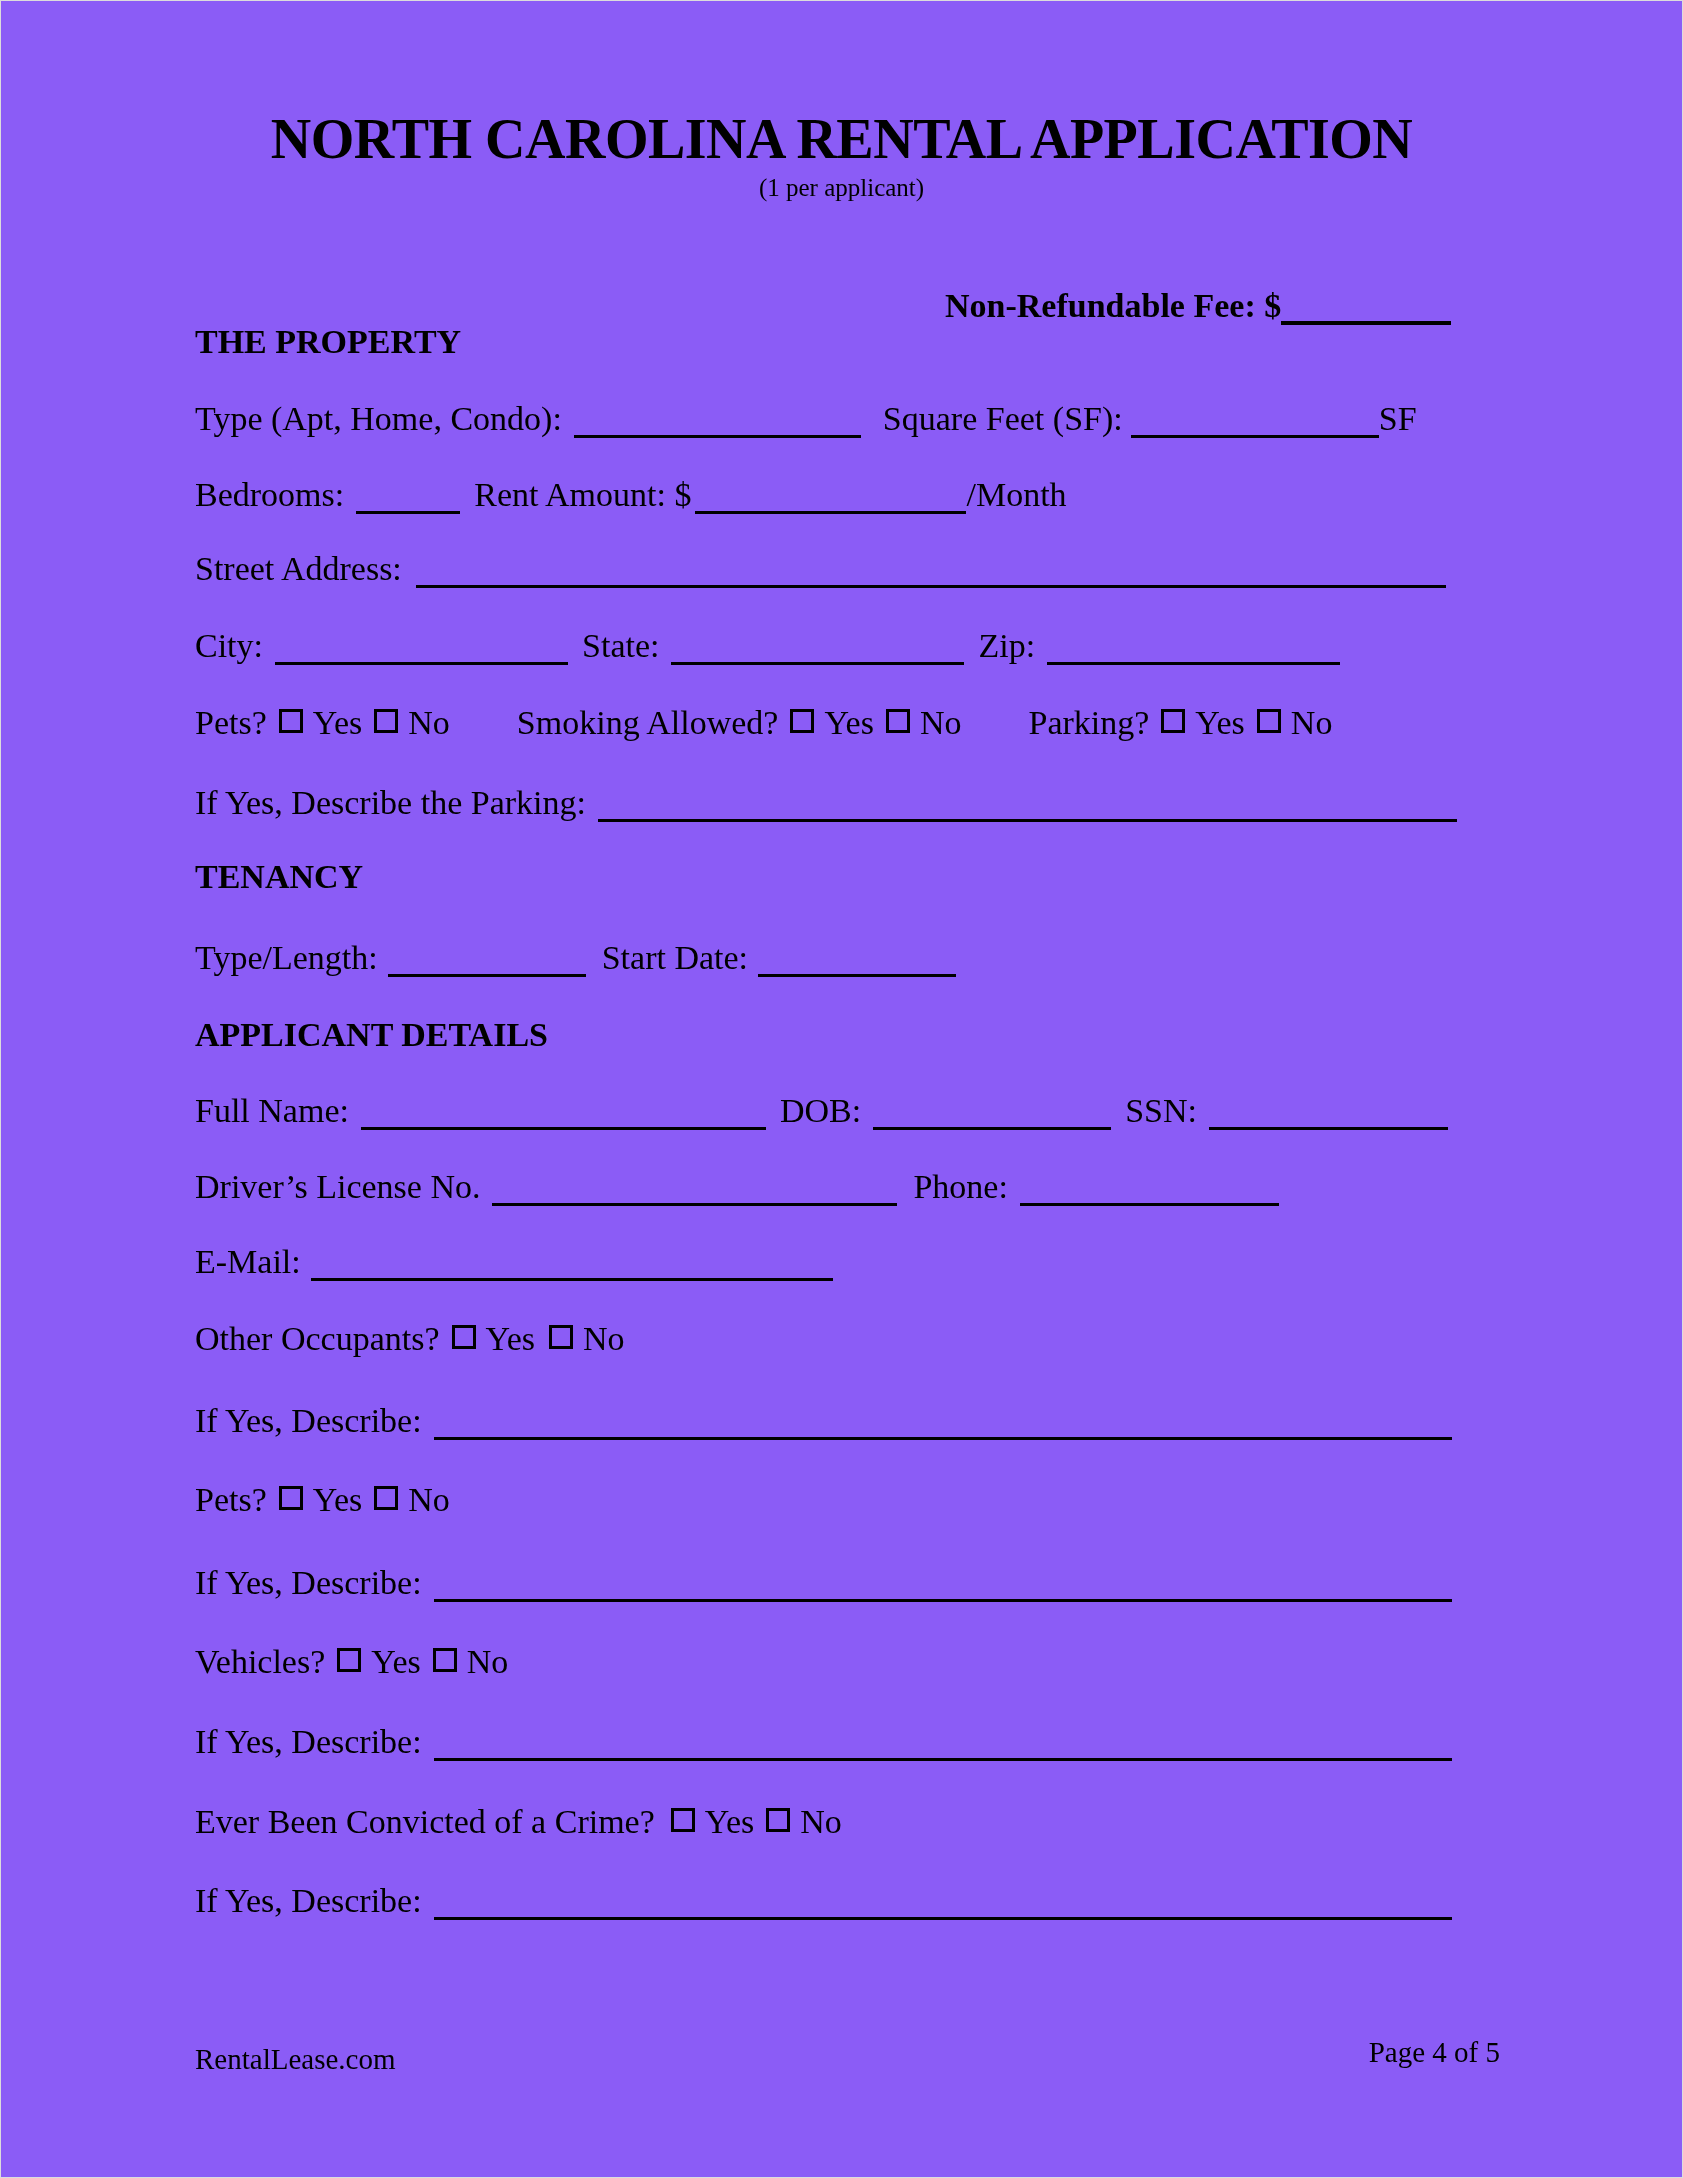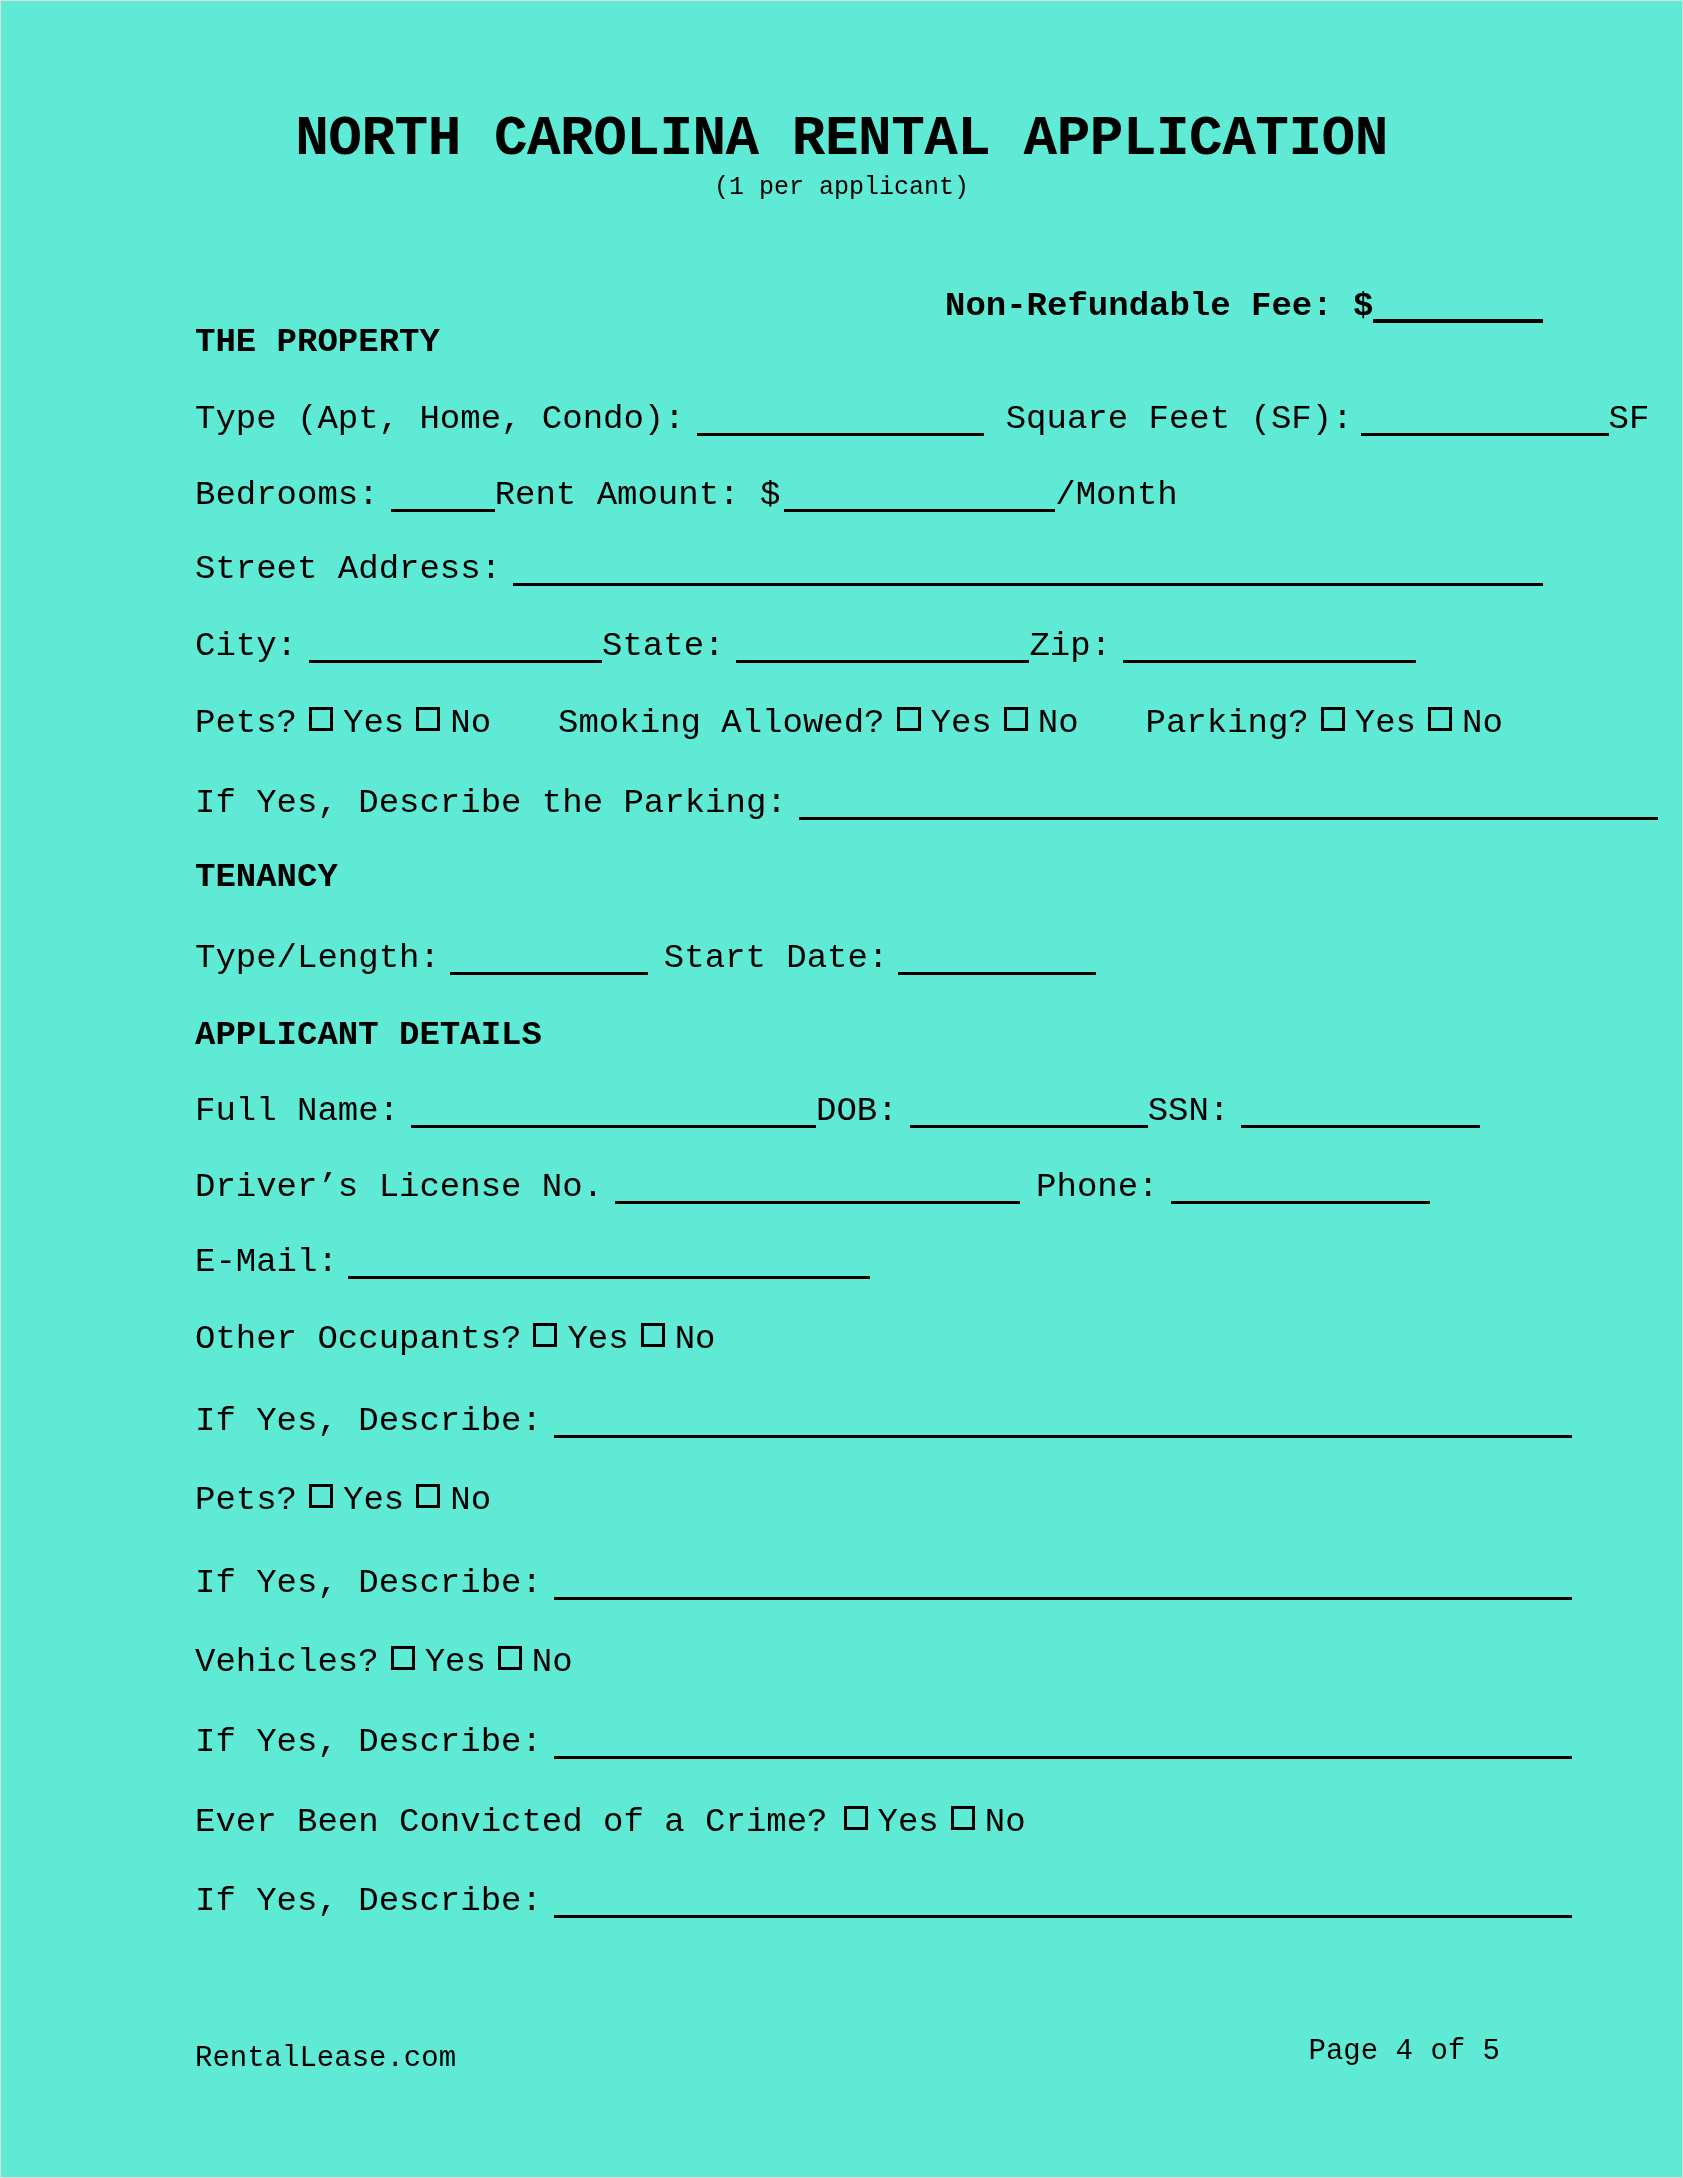--- a/index.html
+++ b/index.html
@@ -1,20 +1,20 @@
 <!DOCTYPE html>
 <html><head>
 <meta charset="utf-8">
 <style>
   html,body{margin:0;padding:0;background:#fff;}
   .page{
     position:relative;
     width:1683px;height:2178px;
-    background:#5eead4;color:#000;
-    font-family:Liberation Mono, monospace;
+    background:#8b5cf6;color:#000;
+    font-family:Liberation Serif, serif;
     box-shadow: inset 0 0 0 1px #dcdcdc;
     overflow:hidden;
   }
   .row{position:absolute;left:195px;white-space:nowrap;font-size:34px;line-height:1.25;}
   .center{left:0;width:1683px;text-align:center;}
   .bold{font-weight:bold;}
   .title{font-size:56px;letter-spacing:-0.5px;}
   .subtitle{font-size:25px;}
   .blank{
     display:inline-block;
@@ -26,21 +26,21 @@
   .blank.thick{border-bottom-width:4px;}
   .cb{
     display:inline-block;
     width:18px;height:18px;
     border:3px solid #000;
     margin:0 10px 1px 12px;
   }
   .grp{margin-right:67px;}
   .grp:last-child{margin-right:15px;}
   .ml8{margin-left:8px;}  .ml10{margin-left:10px;}
-  .ml14{} .ml16{margin-left:16px;} .ml18{margin-left:22px;}
+  .ml14{margin-left:14px;} .ml16{margin-left:16px;} .ml18{margin-left:22px;}
   .footer{font-size:29px;}
 </style>
 </head>
 <body>
 
 <div class="page">
 
   <div class="row center title bold" style="top:104px">NORTH CAROLINA RENTAL APPLICATION</div>
   <div class="row center subtitle" style="top:172px">(1 per applicant)</div>
 

